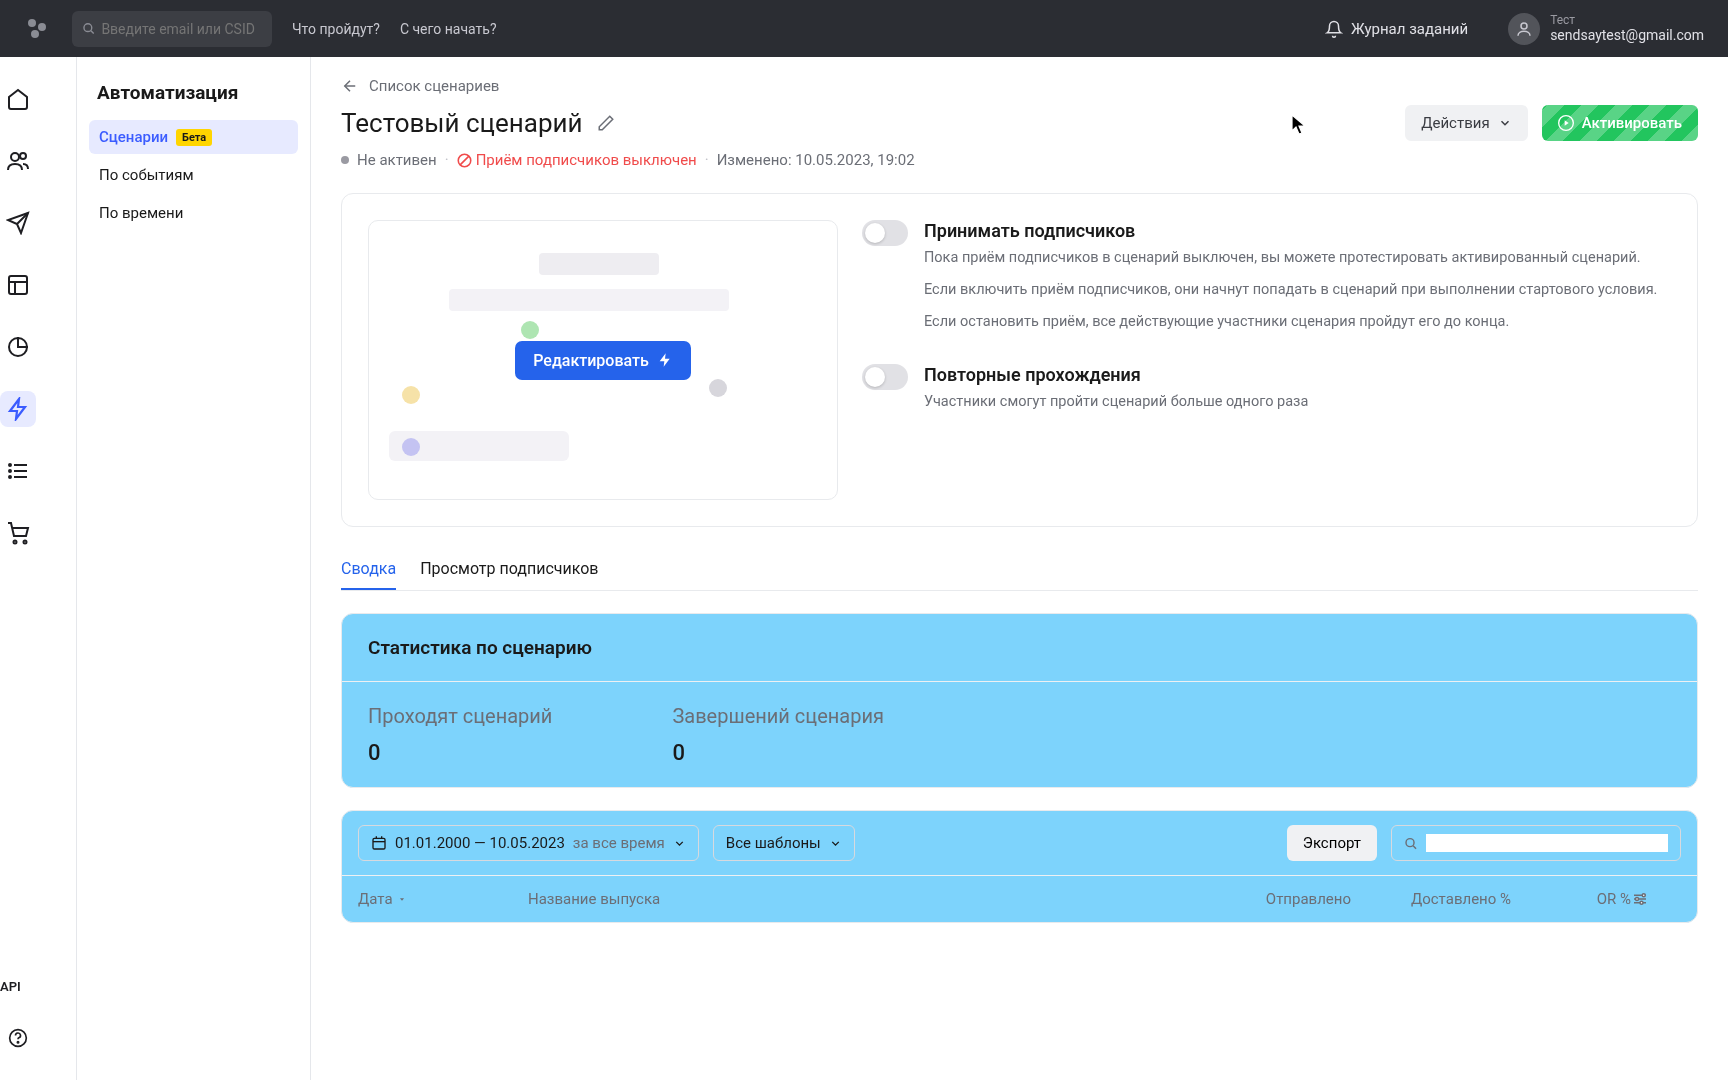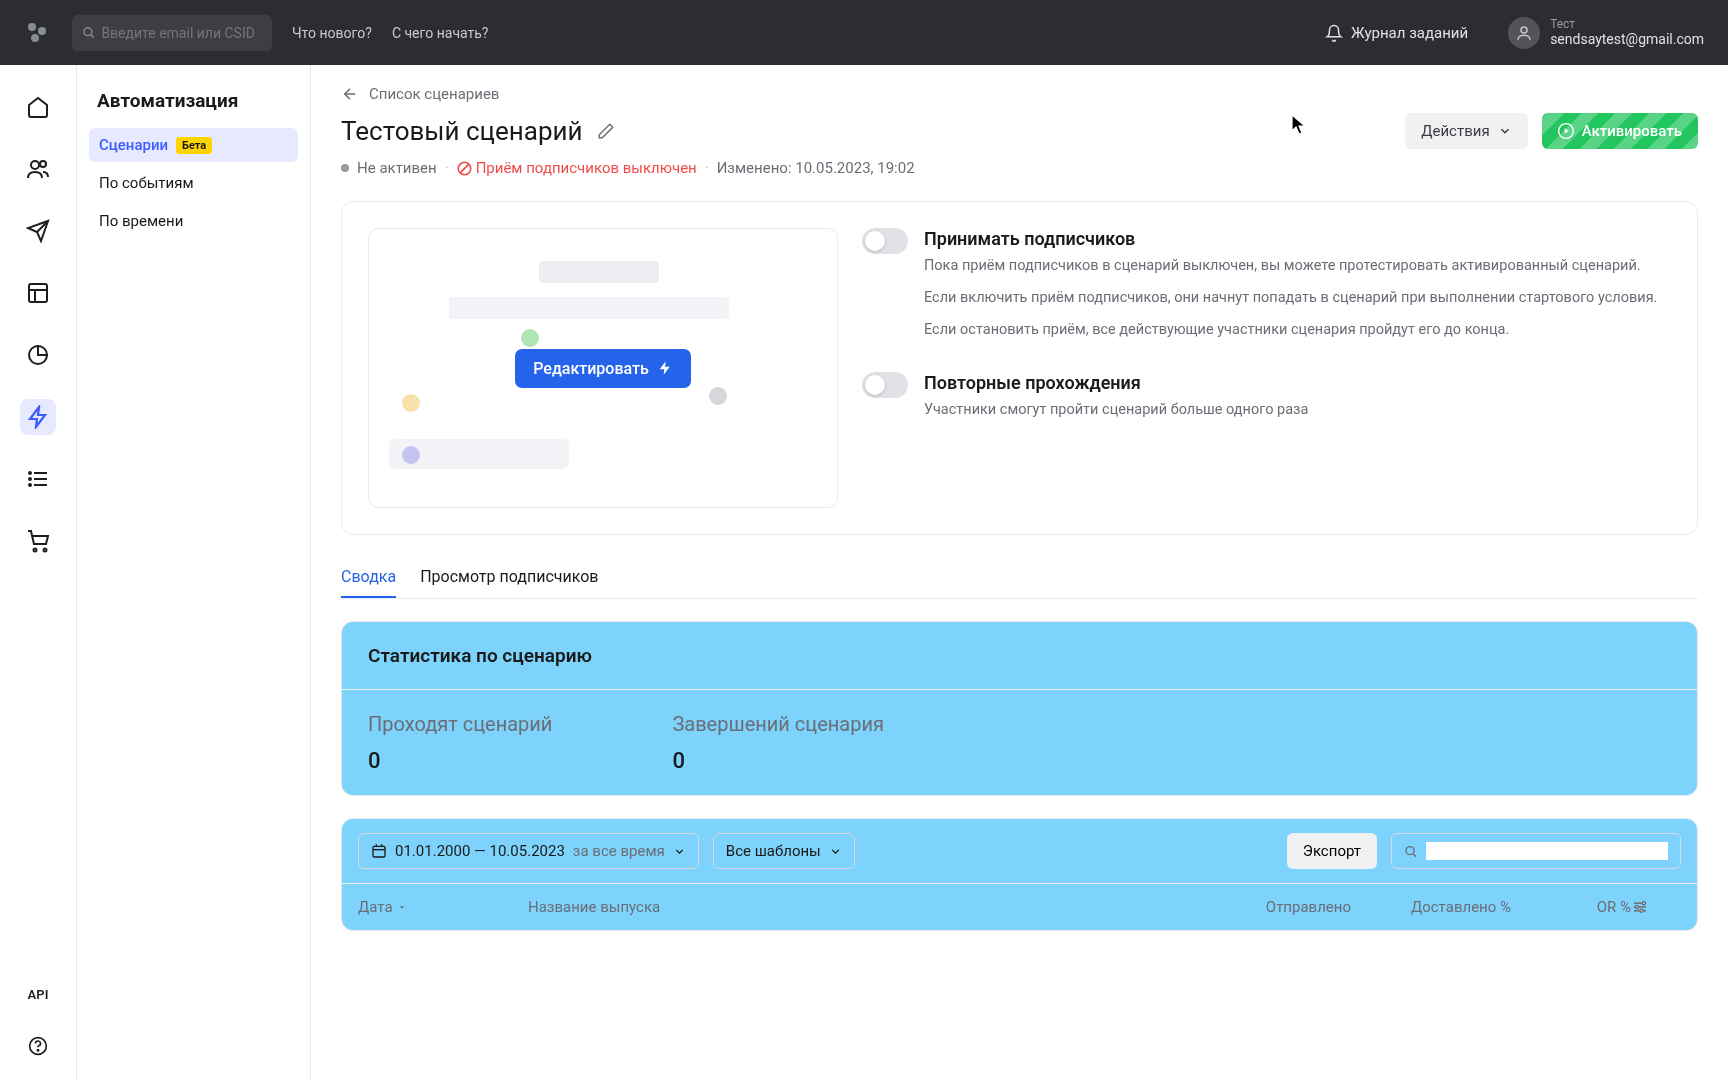--- a/index.html
+++ b/index.html
@@ -1,35 +1,35 @@
 <!DOCTYPE html>
 <html><head>
   <meta charset="utf-8">
   <style>
     * { margin: 0; padding: 0; box-sizing: border-box; font-family: -apple-system, BlinkMacSystemFont, "Segoe UI", Roboto, sans-serif; }
     body { background: #fff; color: #1a1a1a; overflow-x: hidden; }
     
     
-    .topbar { background: #2b2d33; height: 65px; display: flex; align-items: center; padding: 0 24px; gap: 20px; }
+    .topbar { background: #2b2d33; height: 57px; display: flex; align-items: center; padding: 0 24px; gap: 20px; }
     .logo { width: 28px; height: 28px; display: flex; align-items: center; justify-content: center; }
     .logo svg { width: 28px; height: 28px; }
     .search-box { background: #3c3e44; border-radius: 6px; height: 36px; width: 200px; display: flex; align-items: center; padding: 0 10px; gap: 6px; }
     .search-box input { background: none; border: none; outline: none; color: #a0a0a8; font-size: 14px; width: 100%; }
     .topbar-link { color: #c8c8d0; font-size: 14px; cursor: pointer; }
     .topbar-spacer { flex: 1; }
     .journal { display: flex; align-items: center; gap: 8px; color: #e0e0e6; font-size: 15px; cursor: pointer; }
     .user-block { display: flex; align-items: center; gap: 10px; cursor: pointer; margin-left: 20px; }
     .avatar-circle { width: 32px; height: 32px; border-radius: 50%; background: #52545a; display: flex; align-items: center; justify-content: center; }
     .user-texts { display: flex; flex-direction: column; line-height: 1.2; }
     .user-label { color: #9a9aa2; font-size: 12px; }
     .user-email { color: #e0e0e6; font-size: 14px; }
     
     
     .layout { display: flex; height: calc(100vh - 57px); }
-    .rail { width: 77px; border-right: 1px solid #e5e7eb; display: flex; flex-direction: column; align-items: center; padding: 24px 0; gap: 26px; }
+    .rail { width: 77px; border-right: 1px solid #e5e7eb; display: flex; flex-direction: column; align-items: flex-start; padding: 24px 0; gap: 26px; }
     .rail-item { width: 36px; height: 36px; display: flex; align-items: center; justify-content: center; border-radius: 8px; cursor: pointer; color: #1e1e22; }
     .rail-item.active { background: #e7eaff; color: #3b5cff; }
     .rail-spacer { flex: 1; }
     .rail-text { font-size: 13px; font-weight: 600; color: #1e1e22; cursor: pointer; }
     
     .sidebar2 { width: 234px; border-right: 1px solid #e5e7eb; padding: 24px 12px; background: #fff; }
     .sidebar2 h1 { font-size: 19px; font-weight: 700; padding: 0 8px 16px; }
     .side-item { display: flex; align-items: center; gap: 8px; padding: 8px 10px; border-radius: 6px; cursor: pointer; font-size: 15px; color: #1a1a1a; margin-bottom: 4px; }
     .side-item.active { background: #e7eaff; color: #3b5cff; font-weight: 500; }
     .badge-beta { background: #ffd500; color: #1a1a1a; font-size: 11px; font-weight: 700; padding: 2px 6px; border-radius: 3px; }
@@ -109,21 +109,21 @@
         <circle cx="11" cy="19" r="4" fill="#8a8c94"></circle>
       </svg>
   </div>
   <div class="search-box">
     <svg width="15" height="15" viewBox="0 0 24 24" fill="none" stroke="#8a8c94" stroke-width="2.5">
         <circle cx="10.5" cy="10.5" r="7"></circle>
         <line x1="21" y1="21" x2="16" y2="16"></line>
       </svg>
     <input placeholder="Введите email или CSID" style="">
   </div>
-  <span class="topbar-link">Что нового?</span>
+  <span class="topbar-link">Что пройдут?</span>
   <span class="topbar-link">С чего начать?</span>
   <div class="topbar-spacer"></div>
   <div class="journal">
     <svg width="18" height="18" viewBox="0 0 24 24" fill="none" stroke="#e0e0e6" stroke-width="2">
         <path d="M6 8a6 6 0 0 1 12 0c0 7 3 9 3 9H3s3-2 3-9"></path>
         <path d="M10 21a2 2 0 0 0 4 0"></path>
       </svg>
     <span>Журнал заданий</span>
   </div>
   <div class="user-block">

